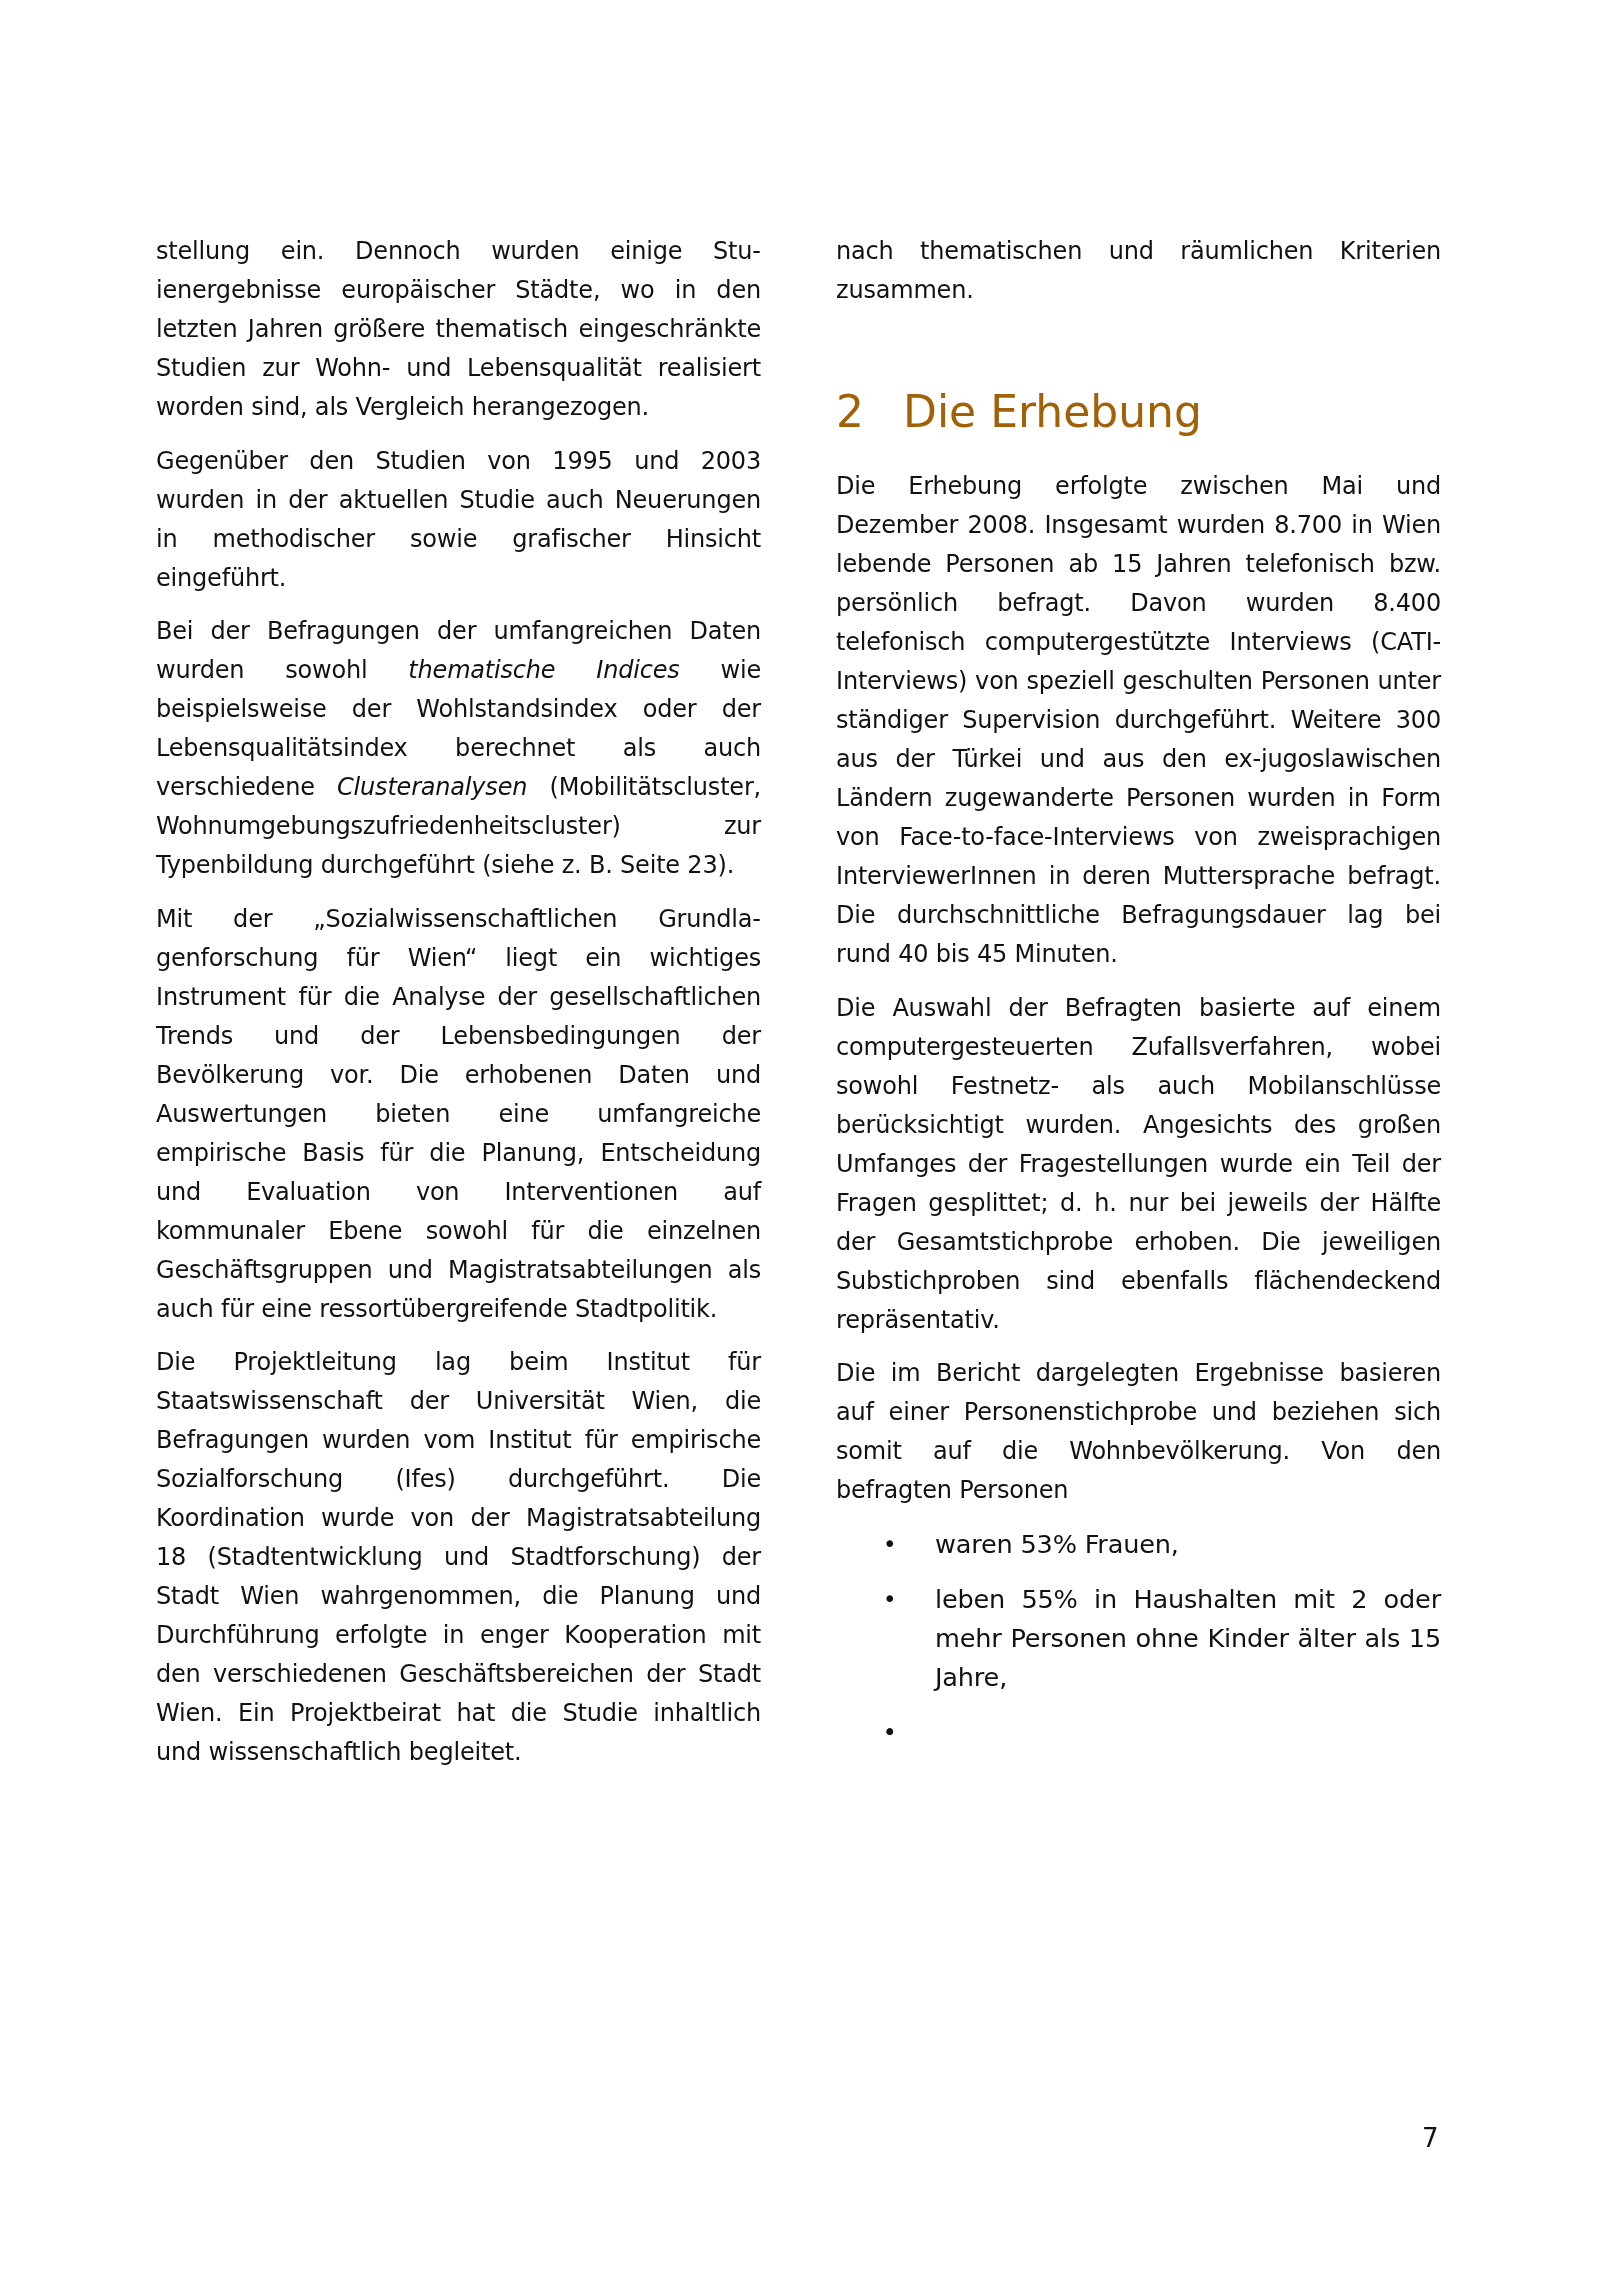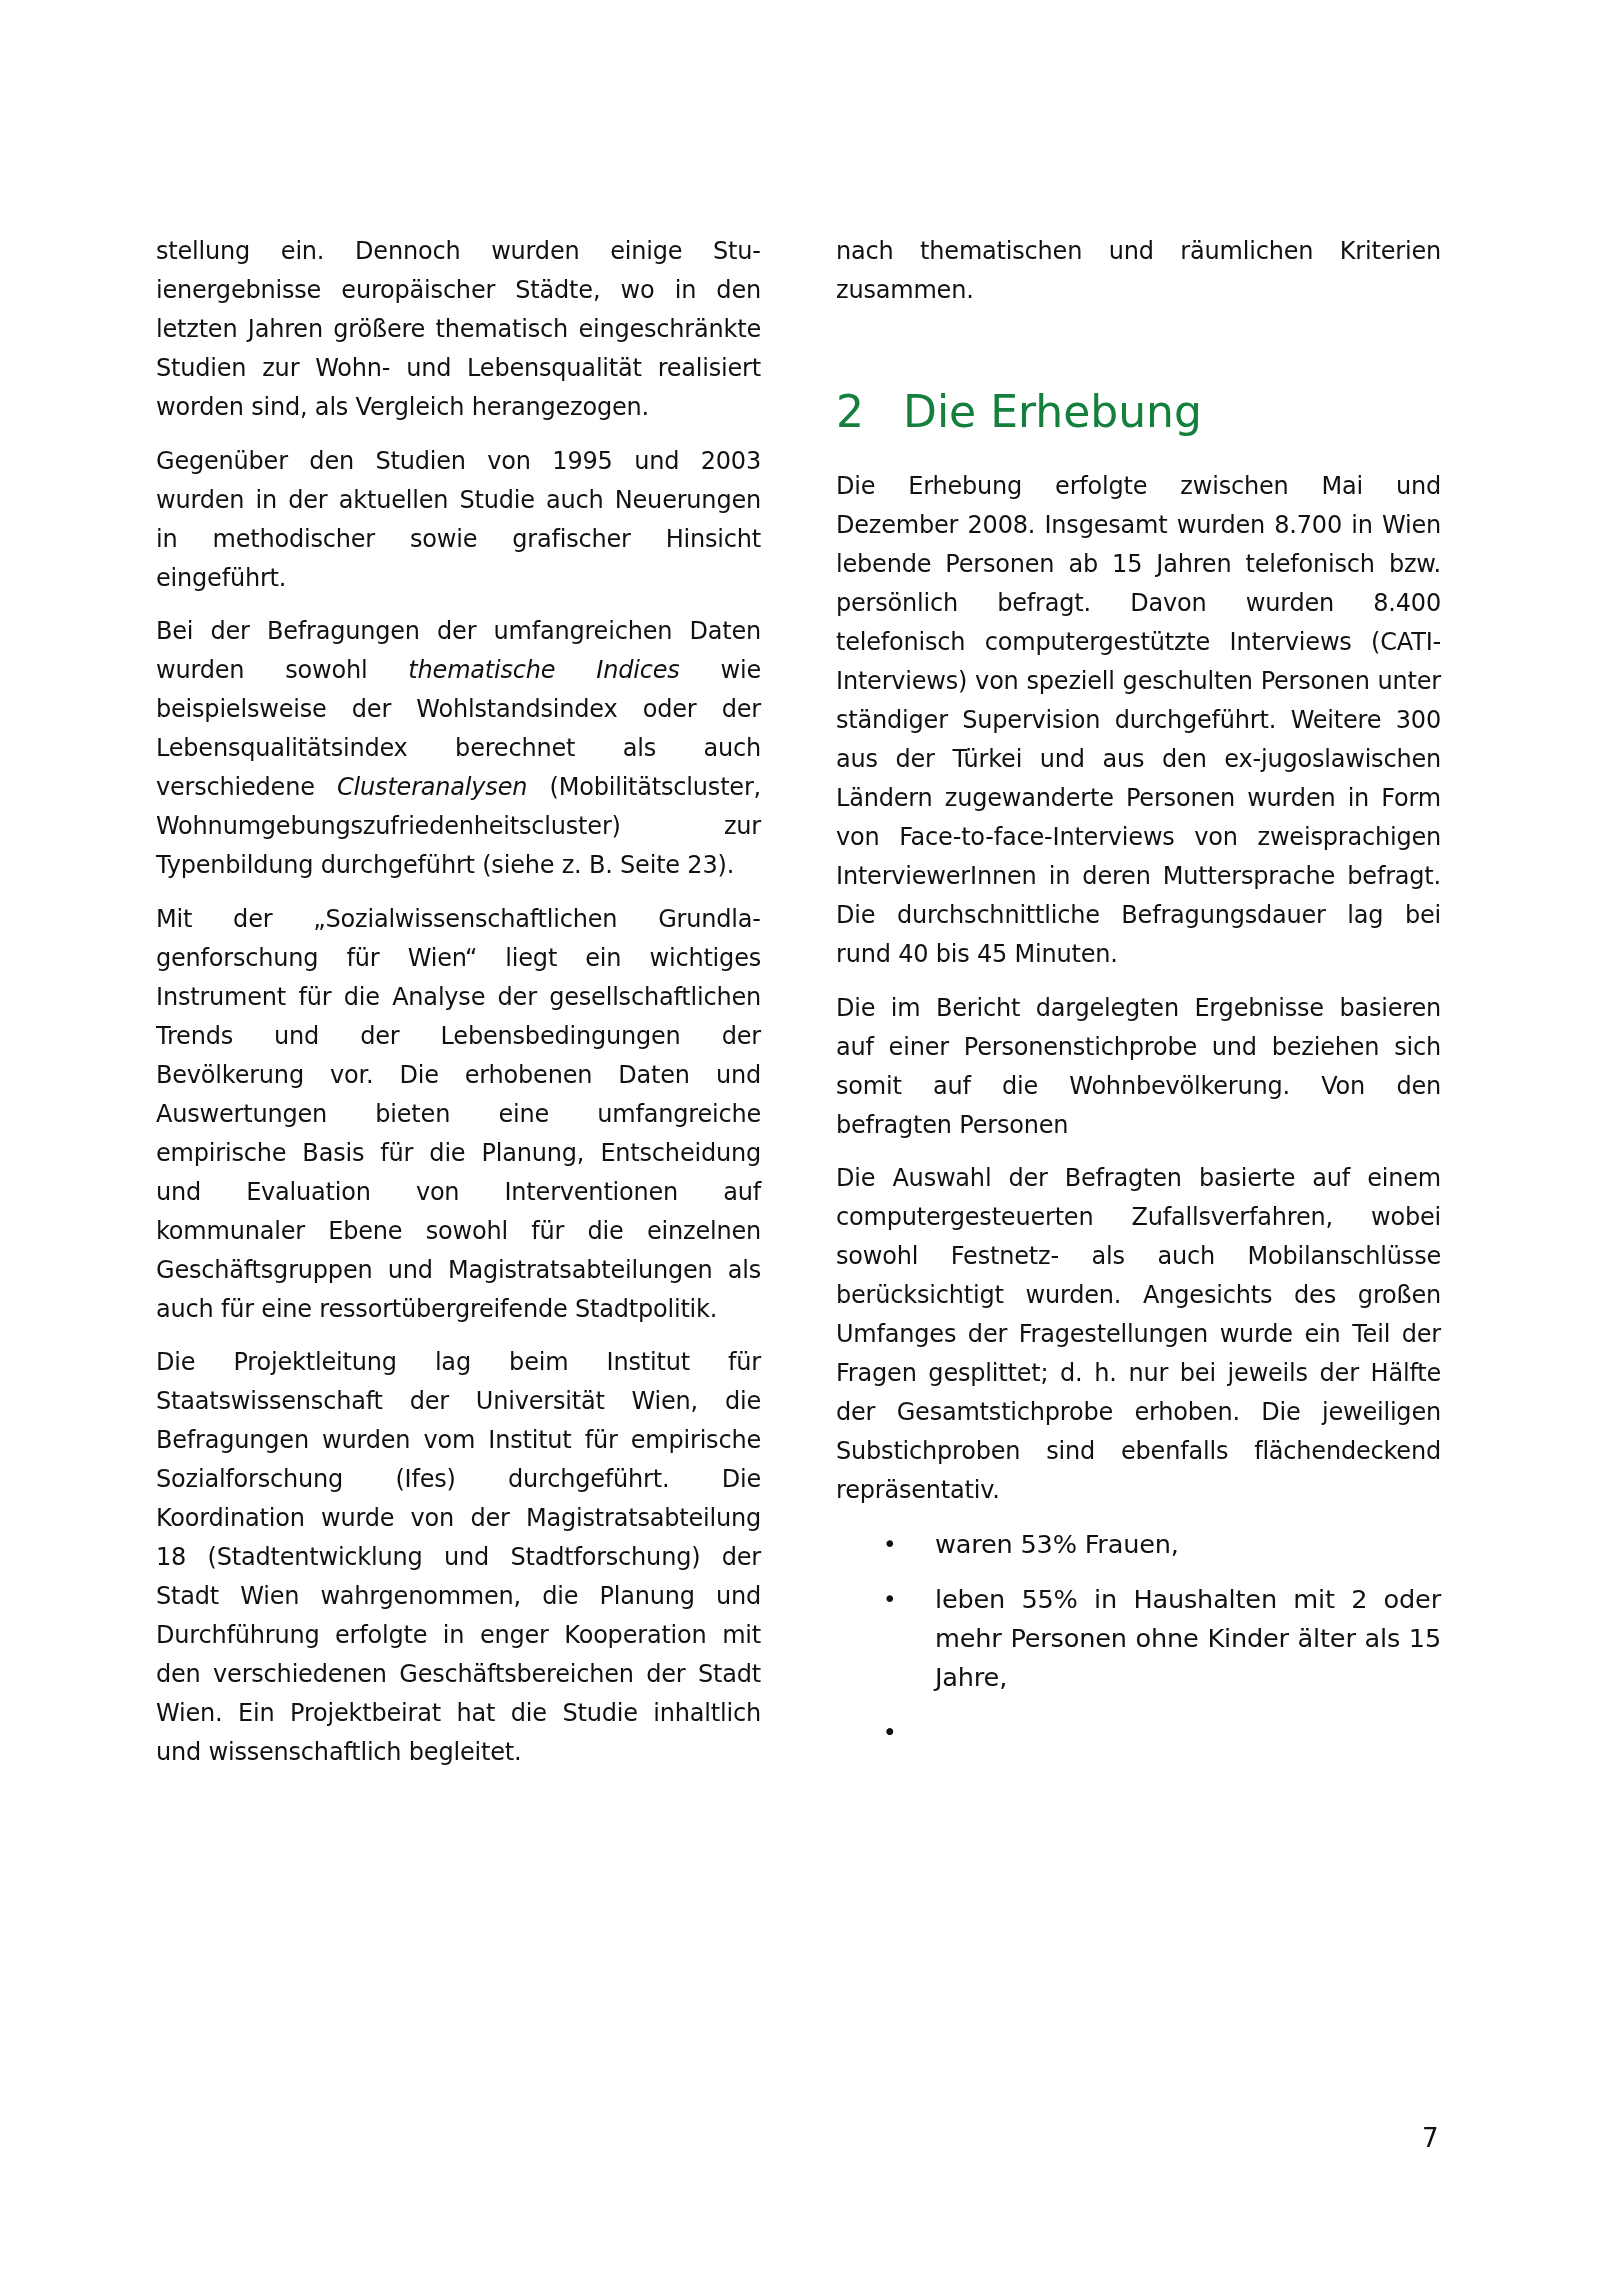--- a/index.html
+++ b/index.html
@@ -30,21 +30,21 @@
       hyphens: manual;
       letter-spacing: -0.2px;
       word-spacing: 0px;
     }
     p em { }
     h2.section-heading {
       margin: 76px 0 29px 0;
       font-size: 44px;
       line-height: 52px;
       font-weight: normal;
-      color: #15803d;
+      color: #a16207;
     }
     h2 .num {
       display: inline-block;
       width: 67px;
     }
     ul.bullets {
       list-style: none;
       margin: 8px 0 0 0;
       padding: 0;
     }
@@ -83,22 +83,22 @@
 </div>
 
 <div class="column col-right">
   <p>nach thematischen und räumlichen Krite­rien zusammen.</p>
 
   <h2 class="section-heading">
     <span class="num">2</span><span>Die Erhebung</span>
   </h2>
 
   <p>Die Erhebung erfolgte zwischen Mai und Dezember 2008. Insgesamt wurden 8.700 in Wien lebende Personen ab 15 Jahren telefonisch bzw. persönlich befragt. Davon wurden 8.400 telefonisch computerge­stützte Interviews (CATI-Interviews) von speziell geschulten Personen unter ständi­ger Supervision durchgeführt. Weitere 300 aus der Türkei und aus den ex-jugoslawi­schen Ländern zugewanderte Personen wurden in Form von Face-to-face-Inter­views von zweisprachigen InterviewerIn­nen in deren Muttersprache befragt. Die durchschnittliche Befragungsdauer lag bei rund 40 bis 45 Minuten.</p>
+  <p>Die Auswahl der Befragten basierte auf ei­nem computergesteuerten Zufallsverfah­ren, wobei sowohl Festnetz- als auch Mo­bilanschlüsse berücksichtigt wurden. Ange­sichts des großen Umfanges der Frage­stellungen wurde ein Teil der Fragen gesplittet; d. h. nur bei jeweils der Hälfte der Gesamtstichprobe erhoben. Die jewei­ligen Substichproben sind ebenfalls flä­chendeckend repräsentativ.</p>
   <p>Die im Bericht dargelegten Ergebnisse ba­sieren auf einer Personenstichprobe und beziehen sich somit auf die Wohnbevölke­rung. Von den befragten Personen</p>
-  <p>Die Auswahl der Befragten basierte auf ei­nem computergesteuerten Zufallsverfah­ren, wobei sowohl Festnetz- als auch Mo­bilanschlüsse berücksichtigt wurden. Ange­sichts des großen Umfanges der Frage­stellungen wurde ein Teil der Fragen gesplittet; d. h. nur bei jeweils der Hälfte der Gesamtstichprobe erhoben. Die jewei­ligen Substichproben sind ebenfalls flä­chendeckend repräsentativ.</p>
 
   <ul class="bullets">
     <li>
       <span class="bullet">•</span>
       <span>waren 53% Frauen,</span>
     </li>
     <li>
       <span class="bullet">•</span>
       <span>leben 55% in Haushalten mit 2 oder mehr Personen ohne Kinder älter als 15 Jahre,</span>
     </li>

